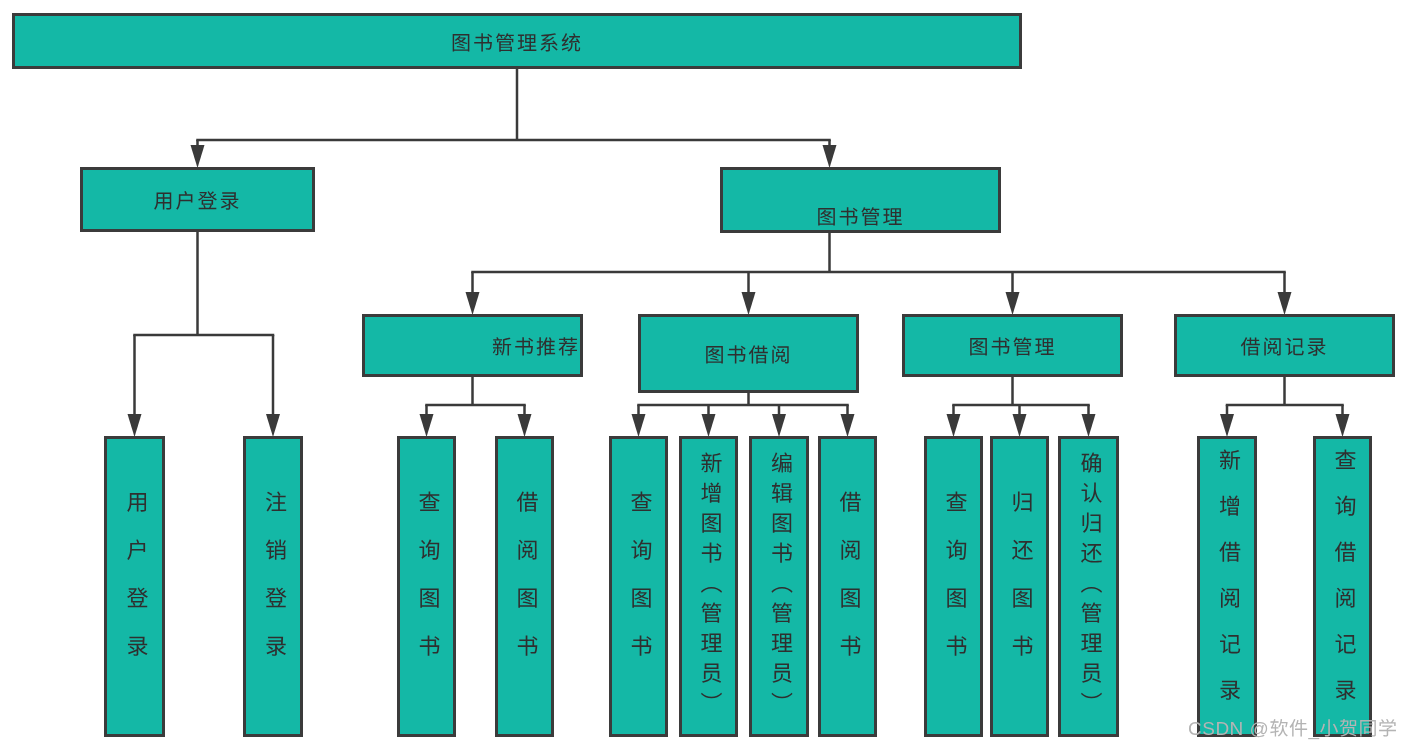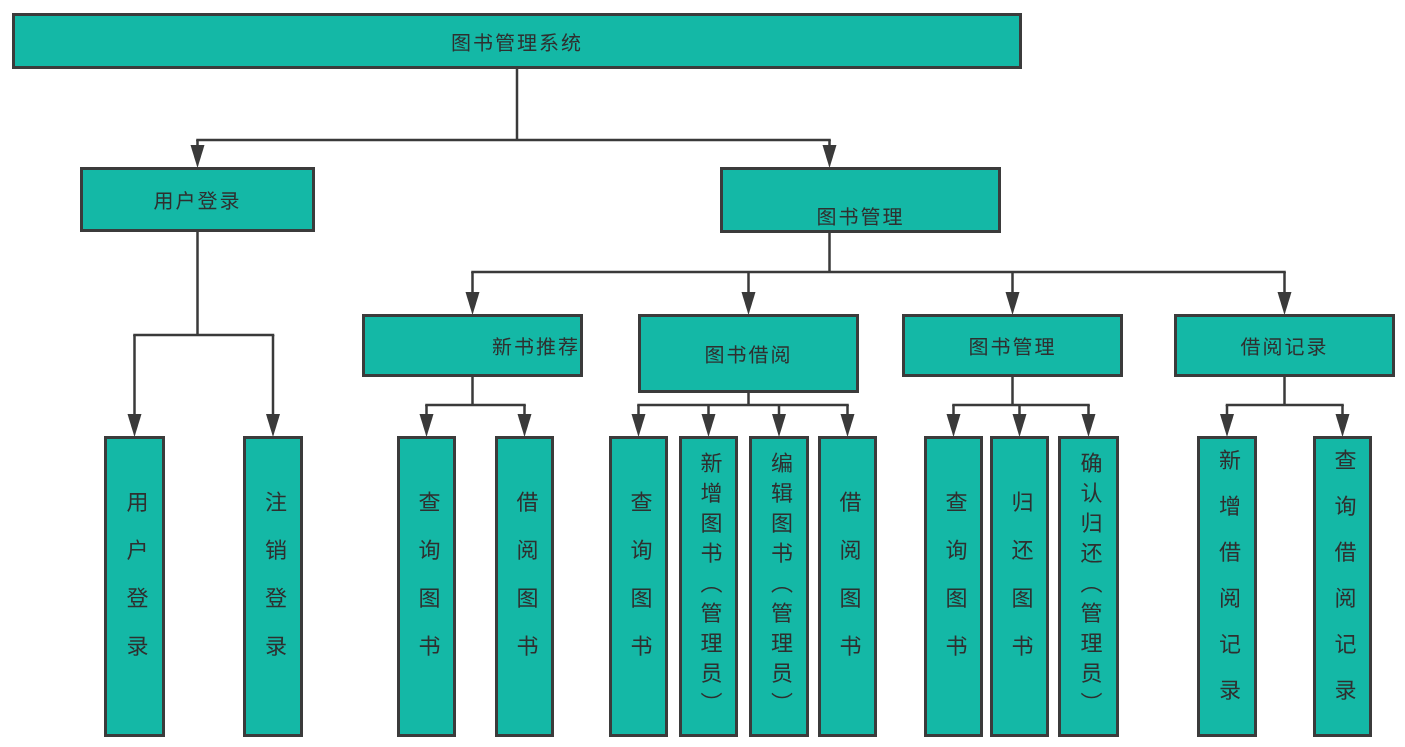--- a/index.html
+++ b/index.html
@@ -158,13 +158,14 @@
       <div class="node" style="left: 1174px; top: 314px; width: 221px; height: 63px;">
         <span class="lbl">借阅记录</span>
       </div>
       <div class="node v" style="left: 1197px; top: 436px; width: 60px; height: 301px;">
         <span class="lbl" style="letter-spacing: 24px;">新增借阅记录</span>
       </div>
       <div class="node v" style="left: 1313px; top: 436px; width: 59px; height: 301px;">
         <span class="lbl" style="letter-spacing: 24px;">查询借阅记录</span>
       </div>
     </div>
+  <div class="watermark">CSDN @软件_小贺同学</div>
 </div>
 
 </body></html>

